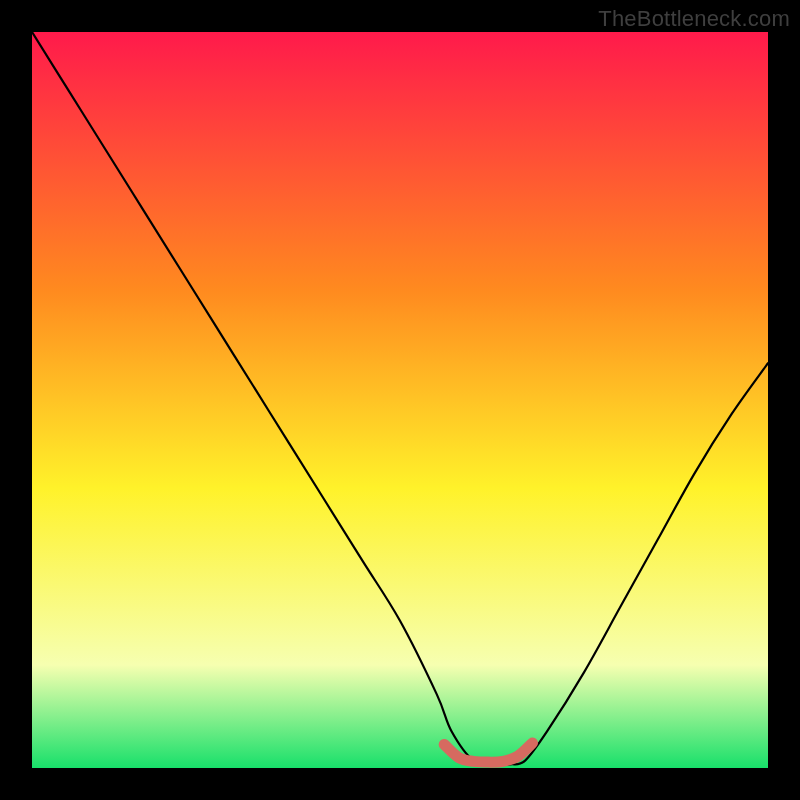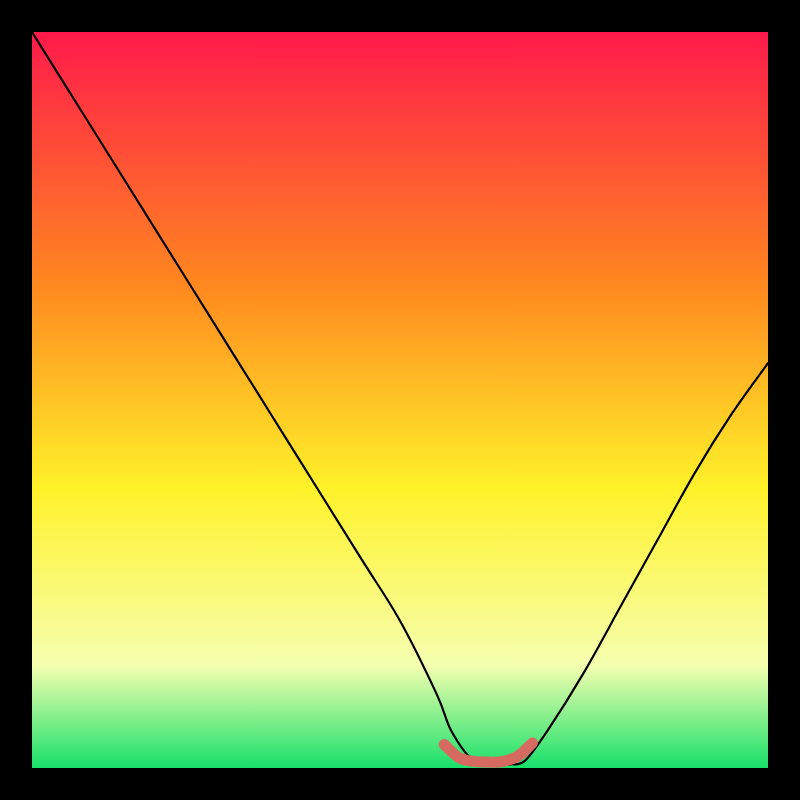--- a/index.html
+++ b/index.html
@@ -5,20 +5,21 @@
   html,body{margin:0;padding:0;width:800px;height:800px;background:#000;overflow:hidden;font-family:Arial,Helvetica,sans-serif}
   .frame{position:absolute;inset:0}
   .plot{position:absolute;left:32px;top:32px;width:736px;height:736px;overflow:hidden}
   .watermark{position:absolute;top:6px;right:10px;color:#3f3f3f;font-size:22px;font-weight:400;letter-spacing:.2px}
   svg{display:block}
 </style>
 </head>
 <body>
 
 <div class="frame">
+  <div class="watermark">TheBottleneck.com</div>
   <div class="plot">
     <svg id="svg" width="736" height="736" viewBox="0 0 736 736">
       <defs>
         <linearGradient id="bg" x1="0" y1="0" x2="0" y2="1">
           <stop id="g0" offset="0%" stop-color="#ff1a4b"></stop>
           <stop id="g1" offset="35%" stop-color="#ff8a1f"></stop>
           <stop id="g2" offset="62%" stop-color="#fff22a"></stop>
           <stop id="g3" offset="86%" stop-color="#f6ffb0"></stop>
           <stop id="g4" offset="100%" stop-color="#18e06a"></stop>
         </linearGradient>

